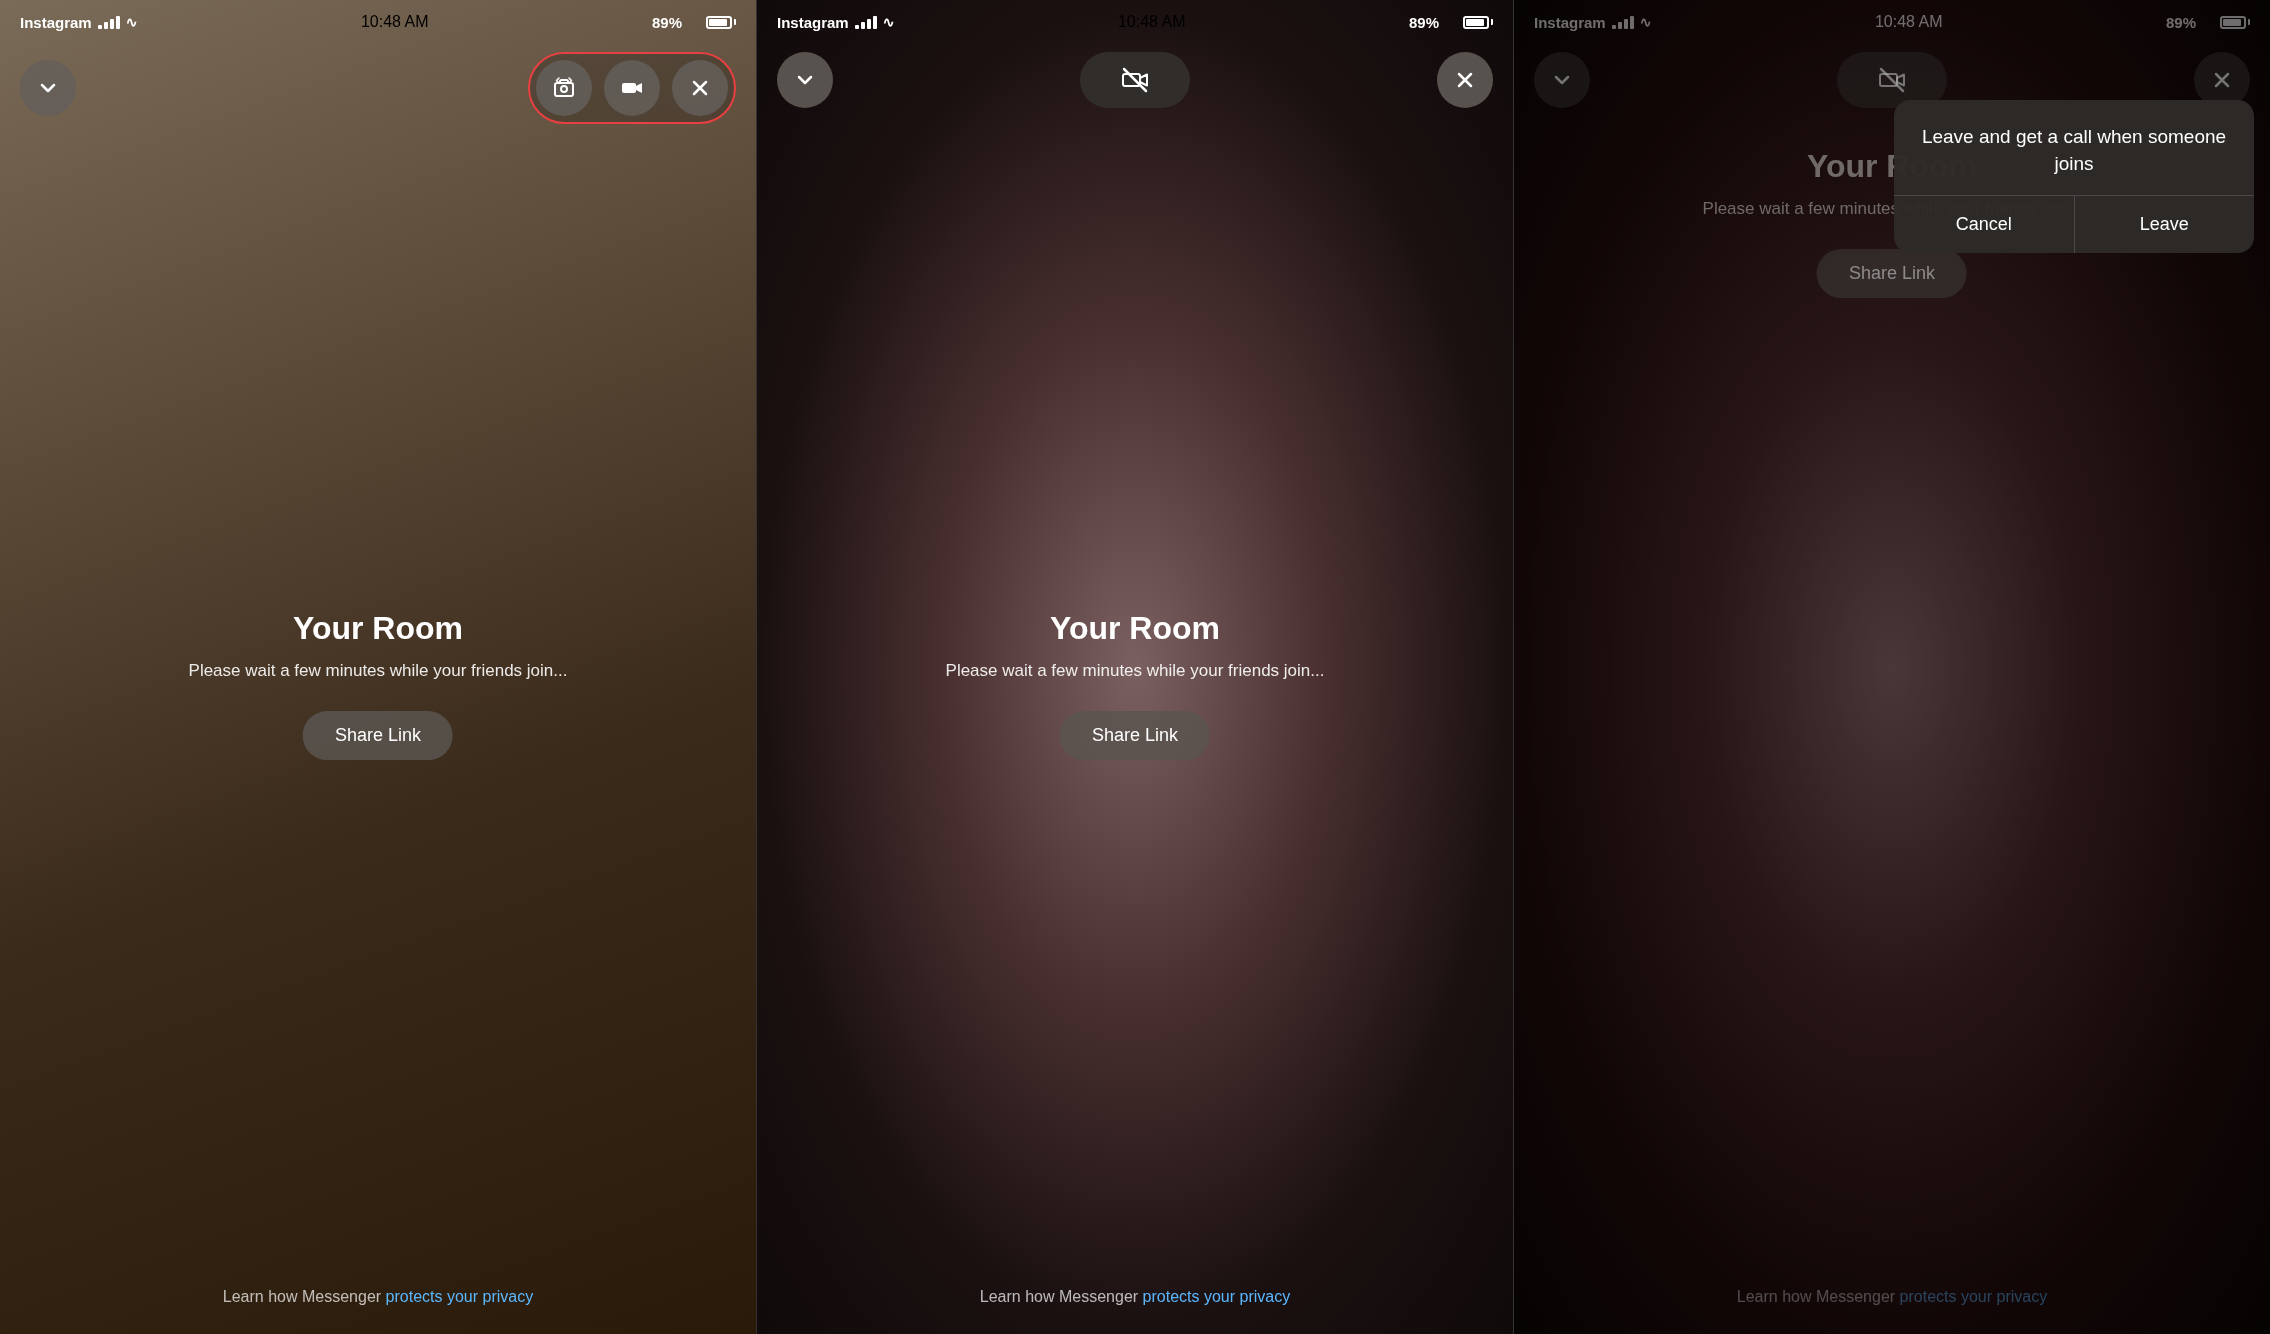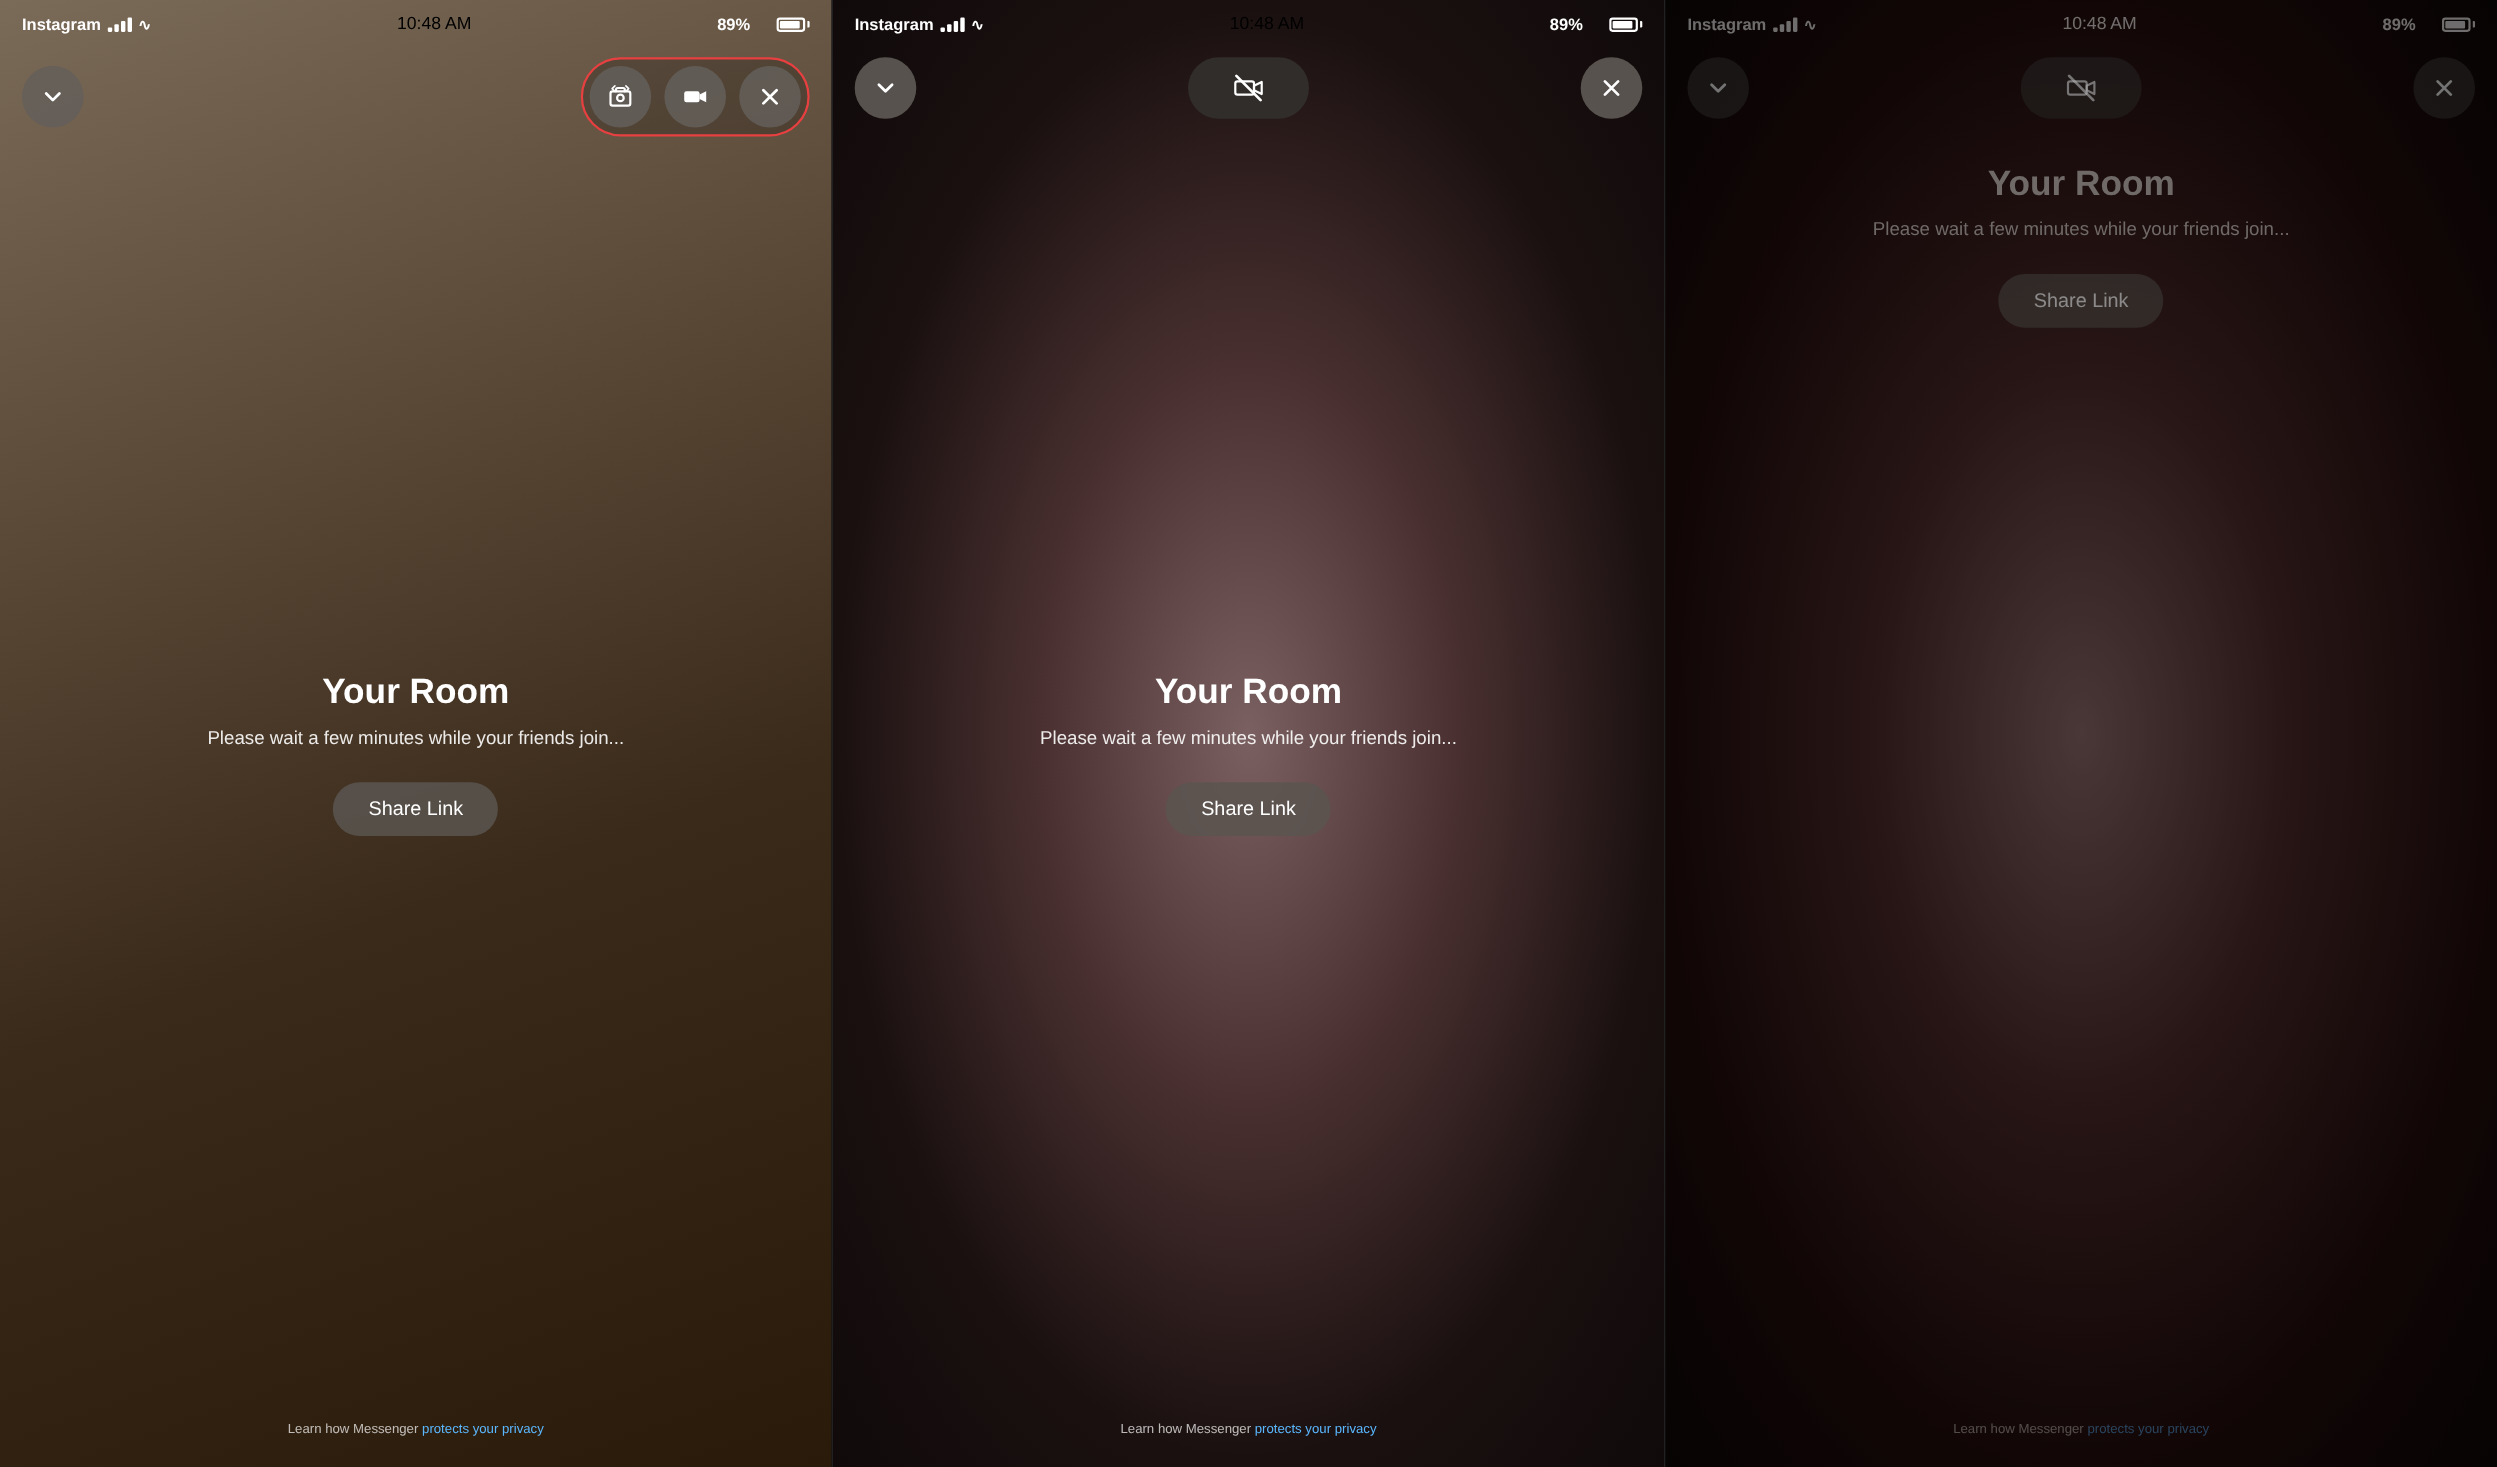--- a/index.html
+++ b/index.html
@@ -176,21 +176,21 @@
       display: inline-block;
     }
 
     
     .privacy-footer {
       position: absolute;
       bottom: 28px;
       left: 0;
       right: 0;
       text-align: center;
-      font-size: 12px;
+      font-size: 16px;
       color: rgba(255,255,255,0.7);
       z-index: 5;
     }
     .privacy-link {
       color: #5bb8ff;
     }
 
     
     .popup-overlay {
       position: absolute;
@@ -469,17 +469,26 @@
     </div>
   </div>
 
   <div class="room-content-3">
     <div class="room-title-3">Your Room</div>
     <div class="room-subtitle-3">Please wait a few minutes while your friends join...</div>
     <button class="share-link-btn-3">Share Link</button>
   </div>
 
   <div class="popup-overlay"></div>
+  <div class="popup-menu">
+    <div class="popup-title">Leave and get a call when someone joins</div>
+    <div class="popup-divider-h"></div>
+    <div class="popup-actions">
+      <div class="popup-action-btn">Cancel</div>
+      <div class="popup-divider-v"></div>
+      <div class="popup-action-btn">Leave</div>
+    </div>
+  </div>
 
   <div class="privacy-footer" style="color:rgba(255,255,255,0.4)">
     <span>Learn how Messenger </span><span class="privacy-link" style="color:rgba(91,184,255,0.5)">protects your privacy</span>
   </div>
 </div>
 
 </body></html>

